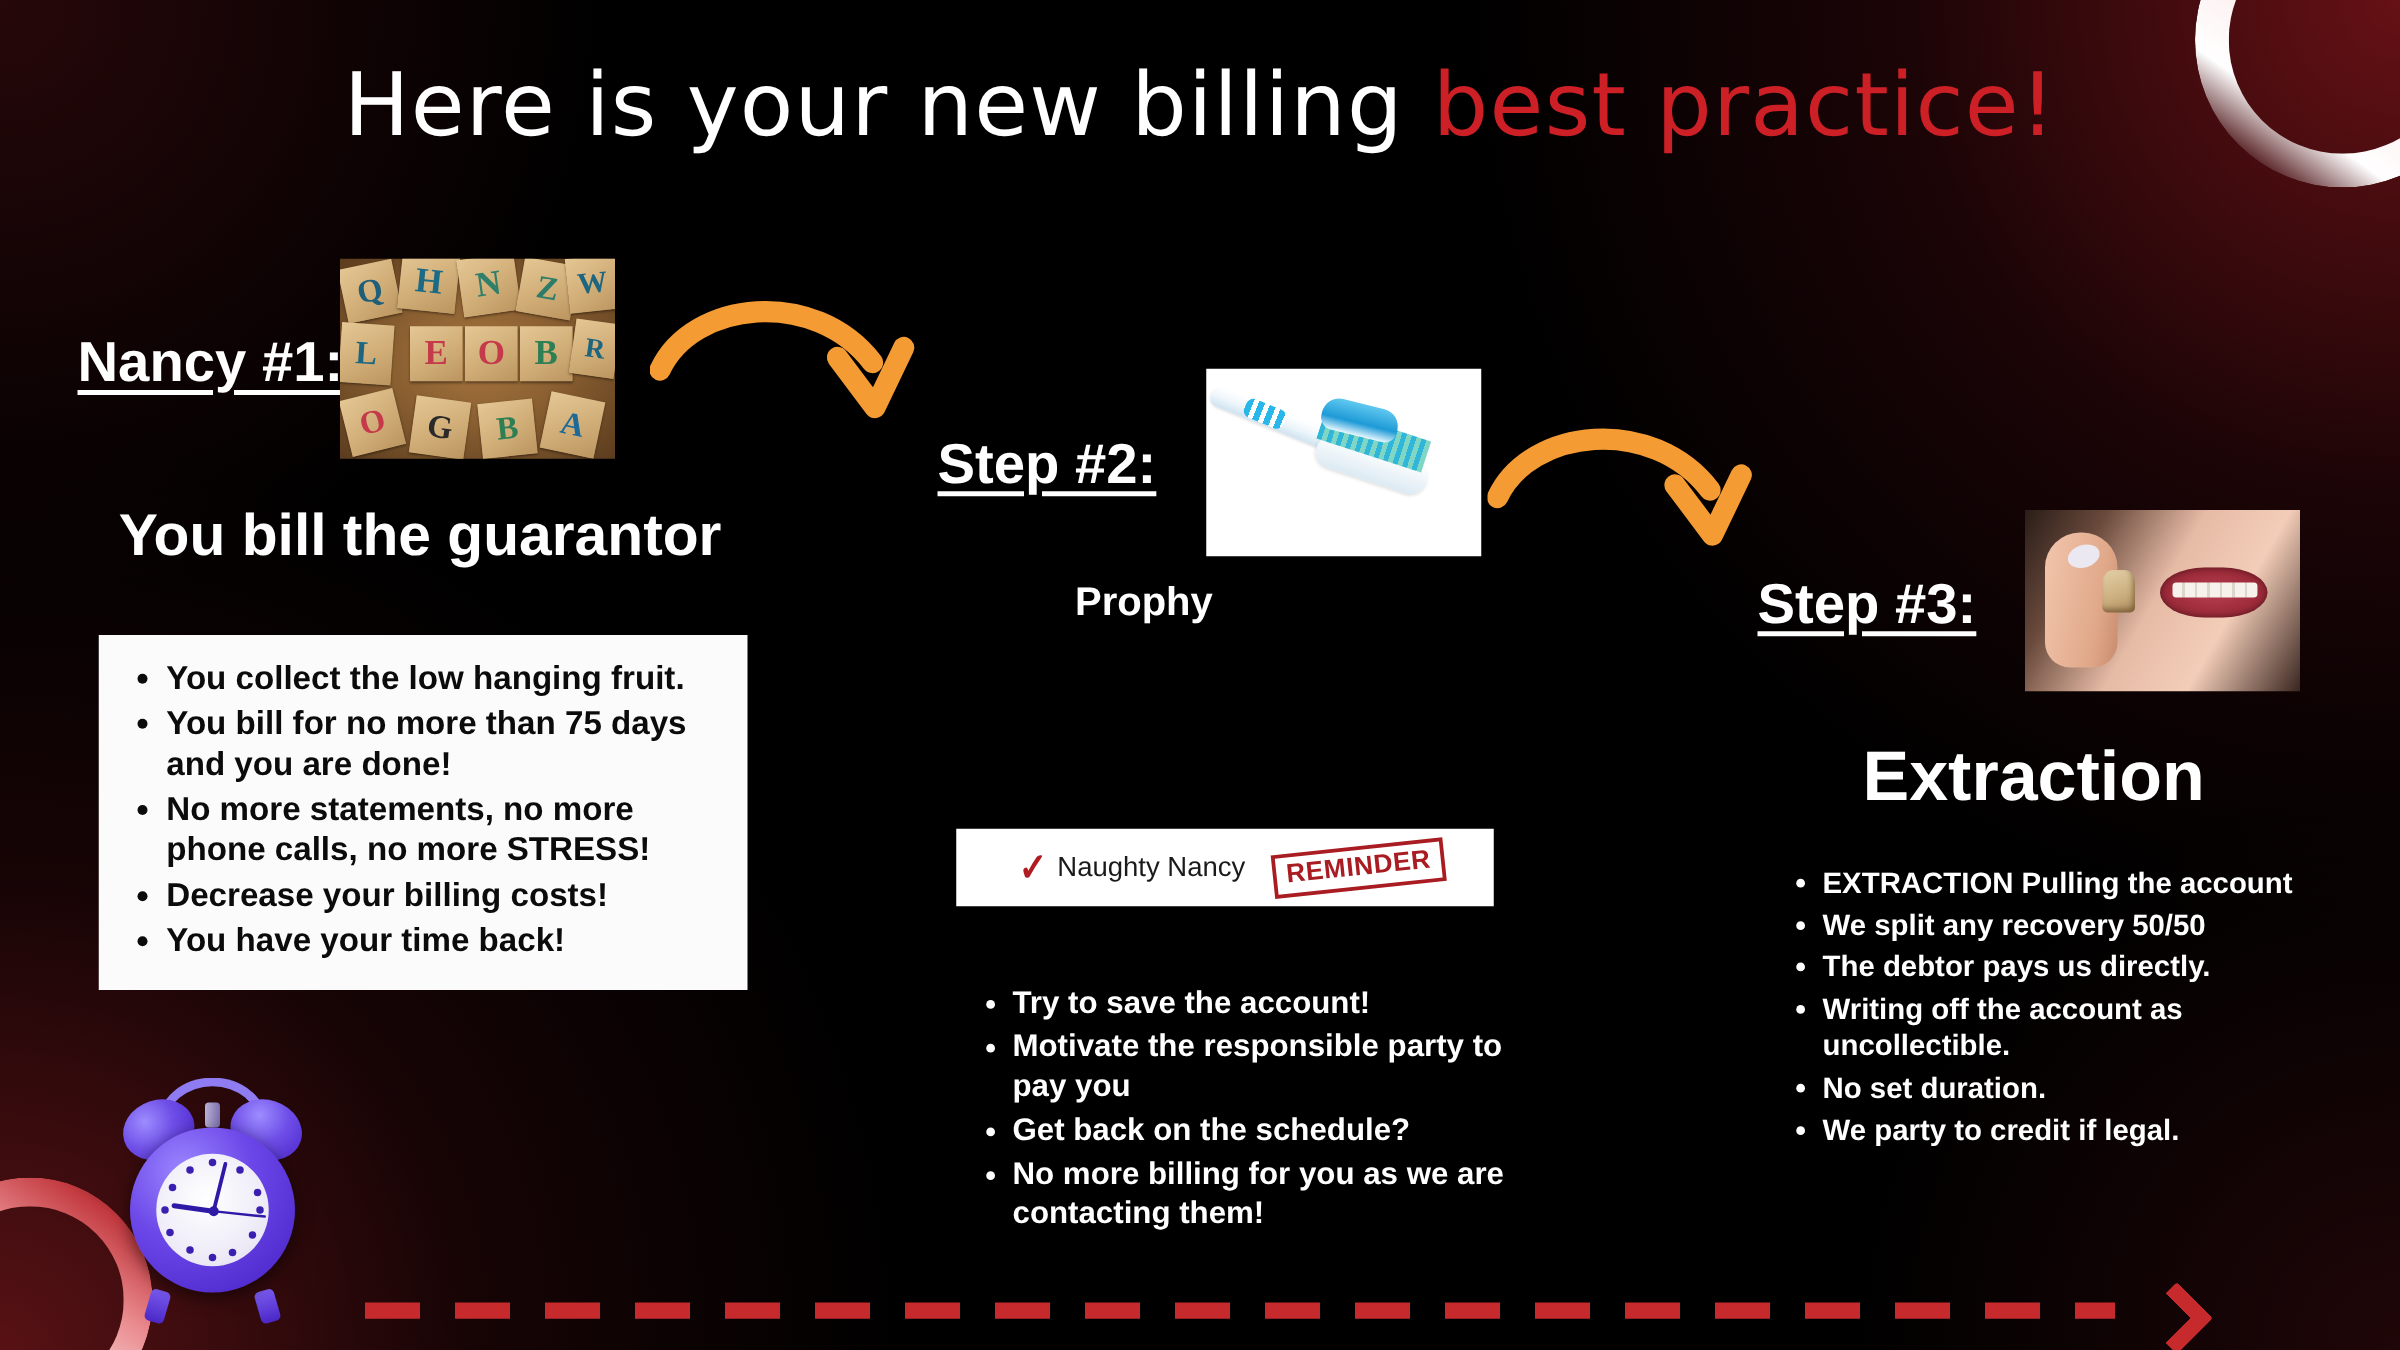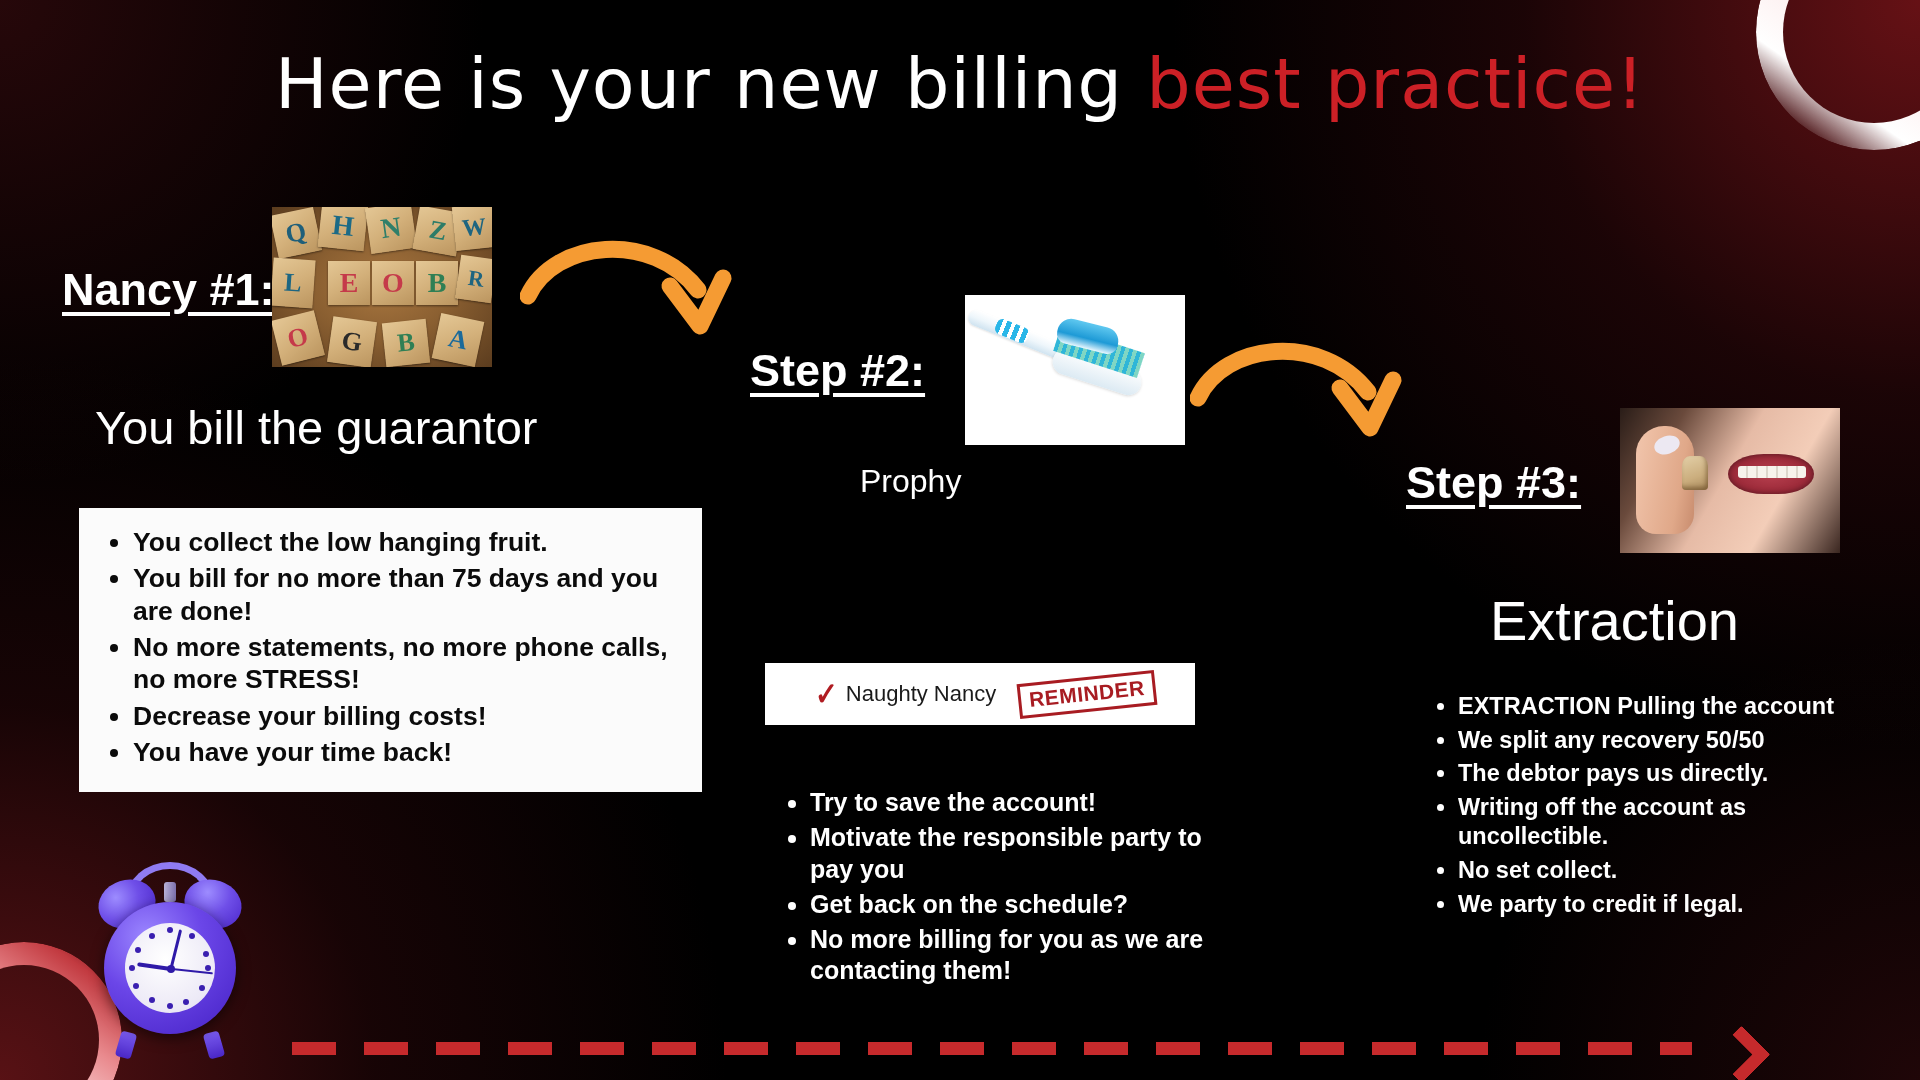--- a/index.html
+++ b/index.html
@@ -72,21 +72,21 @@
     white-space: nowrap;
   }
   #step1-label { left: 62px;  top: 264px; }
   #step2-label { left: 750px; top: 345px; }
   #step3-label { left: 1406px; top: 457px; }
 
   
   .heading {
     position: absolute;
     color: #ffffff;
-    font-weight: normal;
+    font-weight: bold;
     white-space: nowrap;
   }
   #head1 { left: 95px;  top: 400px; font-size: 47px; }
   #head2 { left: 860px; top: 463px; font-size: 32px; }
   #head3 { left: 1490px; top: 588px; font-size: 56px; }
 
   #sub2 {
     position: absolute;
     left: 748px; top: 575px;
     color: #ffffff;
@@ -102,21 +102,21 @@
     list-style: disc;
   }
   ul.bl li {
     font-weight: bold;
     margin: 0 0 2px 0;
   }
 
   #list1-box {
     position: absolute;
     left: 79px; top: 508px;
-    width: 623px;
+    width: 519px;
     background: #fbfbfb;
     padding: 18px 16px 20px 8px;
     box-sizing: border-box;
   }
   #list1-box ul.bl { padding-left: 46px; }
   #list1-box ul.bl li {
     color: #0b0b0b;
     font-size: 26.5px;
     line-height: 1.22;
     margin-bottom: 4px;
@@ -457,21 +457,21 @@
   </div>
 
   <div class="heading" id="head3">Extraction</div>
 
   <div id="list3">
     <ul class="bl">
       <li>EXTRACTION Pulling the account</li>
       <li>We split any recovery 50/50</li>
       <li>The debtor pays us directly.</li>
       <li>Writing off the account as uncollectible.</li>
-      <li>No set collect.</li>
+      <li>No set duration.</li>
       <li>We party to credit if legal.</li>
     </ul>
   </div>
 
   <div id="clock">
     <div class="handle"></div>
     <div class="bell l"></div>
     <div class="bell r"></div>
     <div class="knob"></div>
     <div class="foot l"></div>

